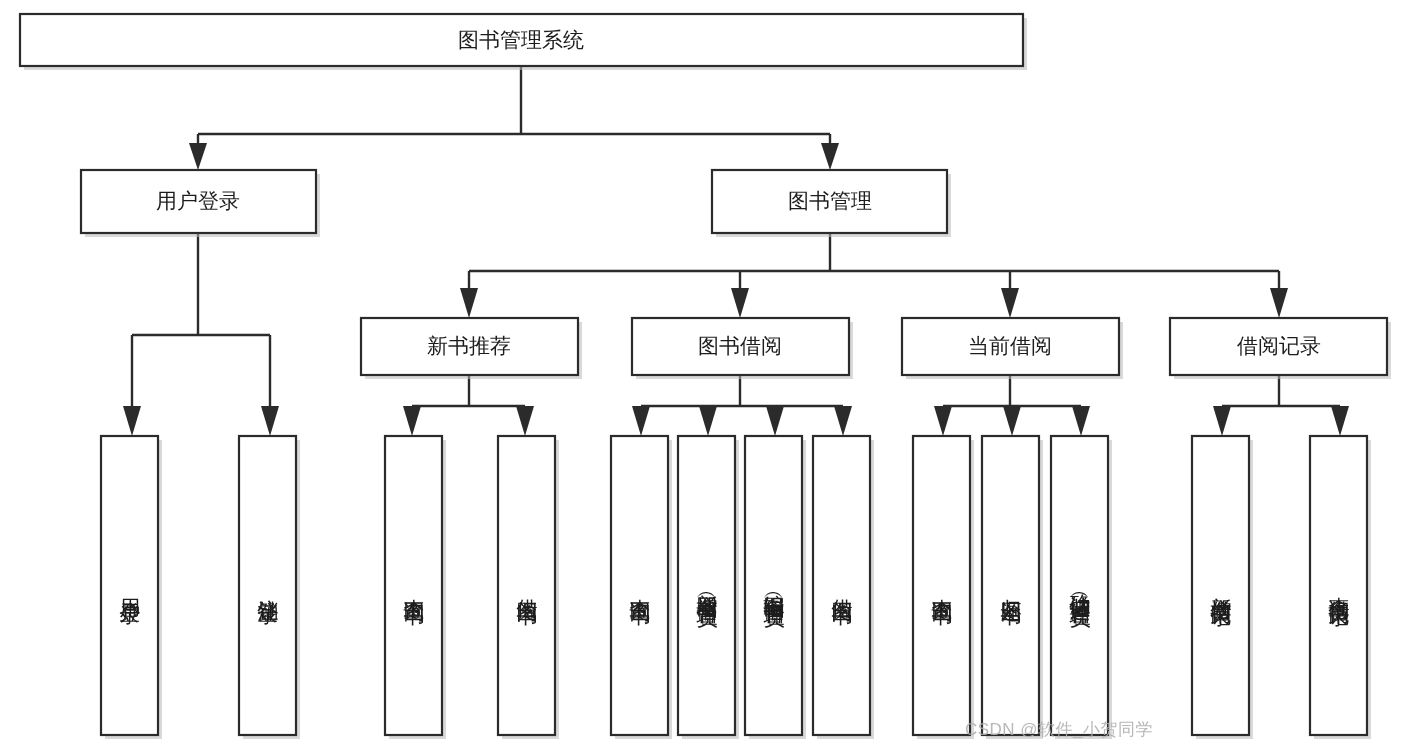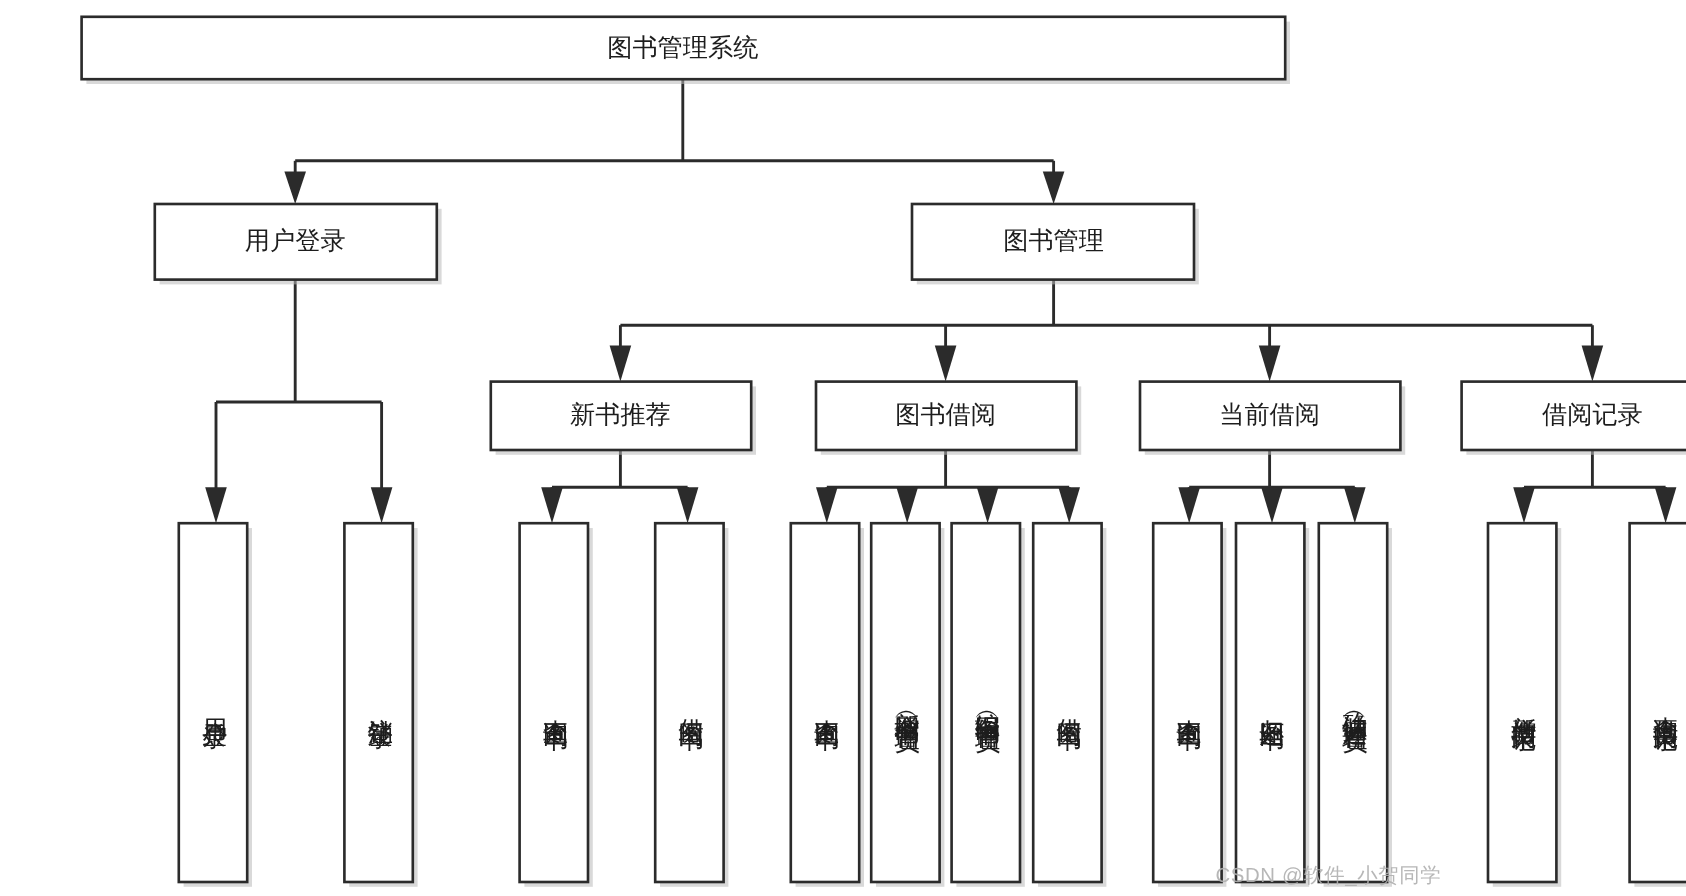--- a/index.html
+++ b/index.html
@@ -11,21 +11,20 @@
     width: 1405px;
     height: 747px;
     font-family: "Liberation Sans", "DejaVu Sans", sans-serif;
     overflow: hidden;
   }
   #diagram-root {
     position: relative;
     width: 1165px;
     height: 747px;
     background: #ffffff;
-    margin-left: 48px;
   }
   svg#flowchart {
     position: absolute;
     left: 0;
     top: 0;
     width: 1405px;
     height: 747px;
     display: block;
   }
   .node-box {

